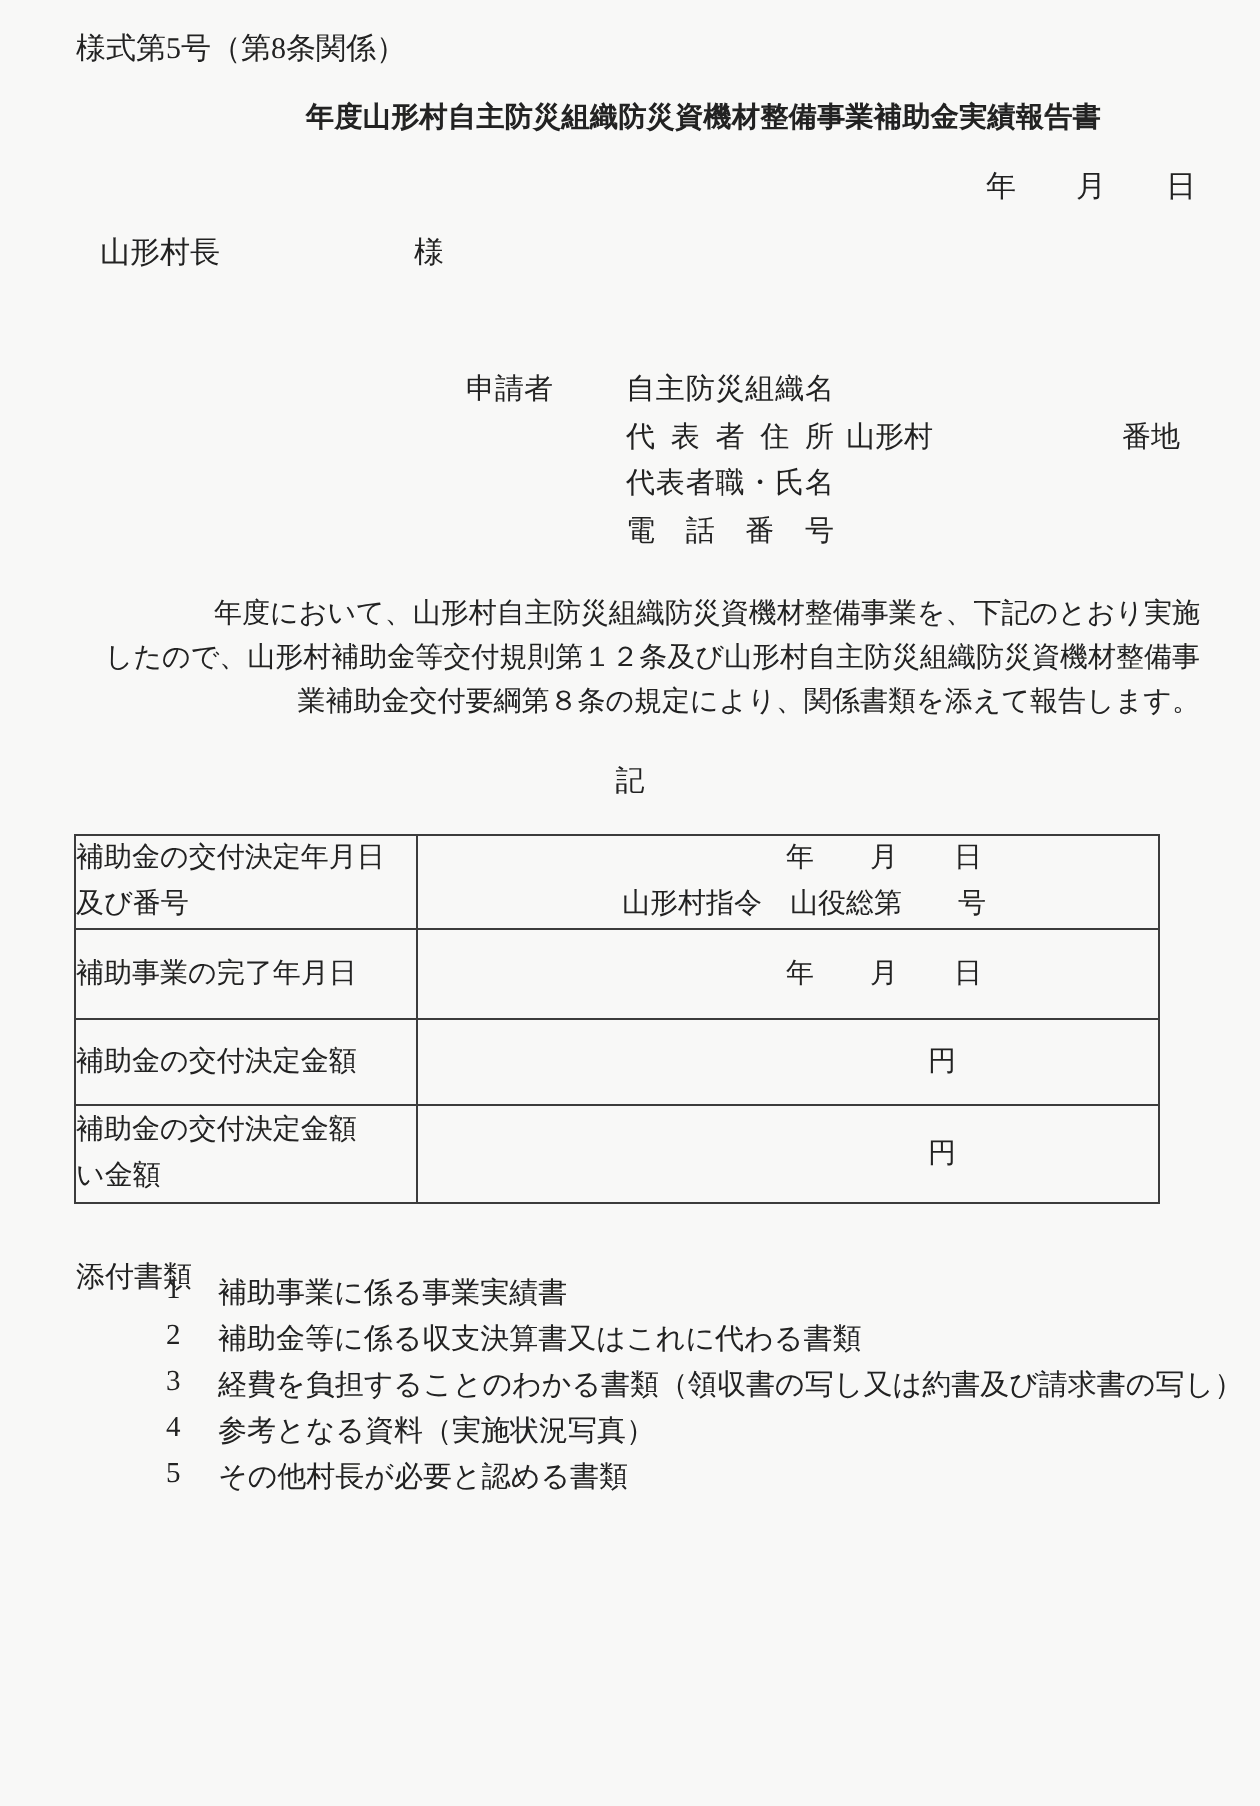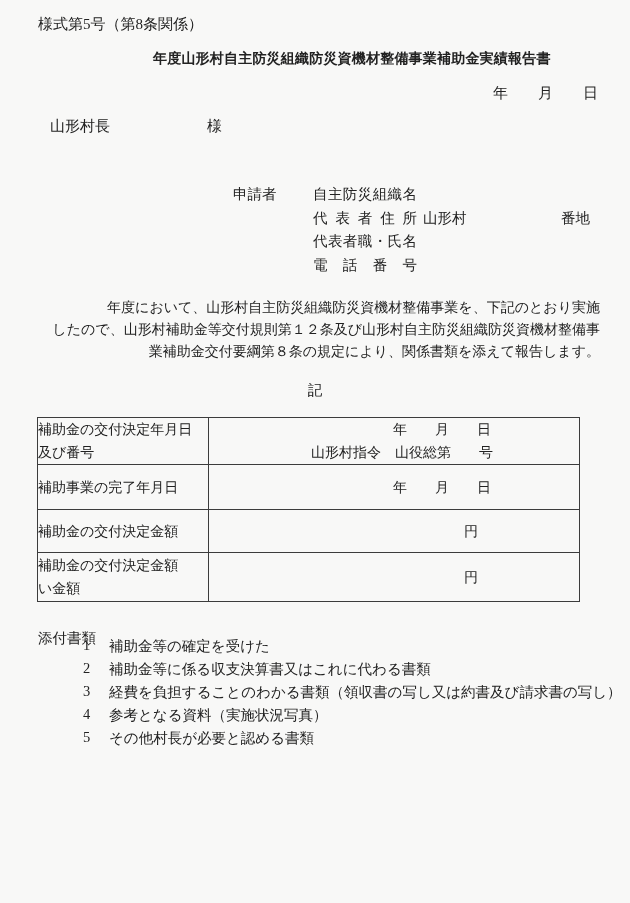--- a/index.html
+++ b/index.html
@@ -178,21 +178,21 @@
       </td>
     </tr>
   </tbody>
     </table>
 
   <div class="attachments-heading">添付書類</div>
 
   <div class="attachments-list">
     <div class="att-row">
       <span class="att-num">1</span>
-      <span class="att-text">補助金等の確定を受けた</span>
+      <span class="att-text">補助事業に係る事業実績書</span>
     </div>
     <div class="att-row">
       <span class="att-num">2</span>
       <span class="att-text">補助金等に係る収支決算書又はこれに代わる書類</span>
     </div>
     <div class="att-row">
       <span class="att-num">3</span>
       <span class="att-text">経費を負担することのわかる書類（領収書の写し又は約書及び請求書の写し）</span>
     </div>
     <div class="att-row">

